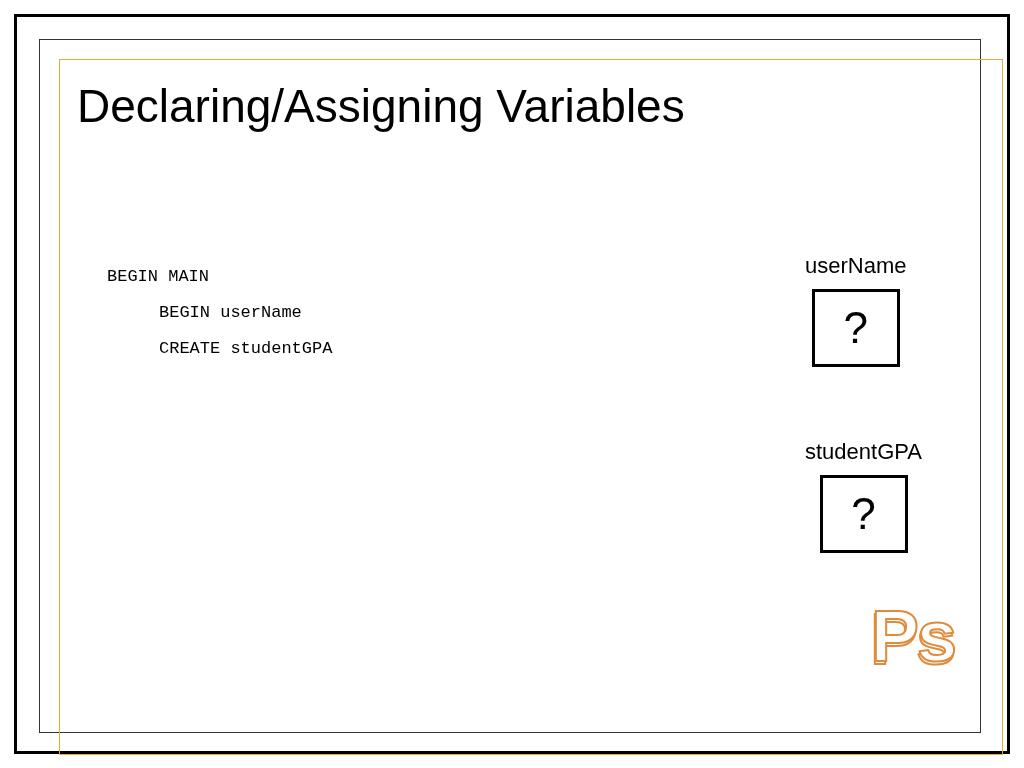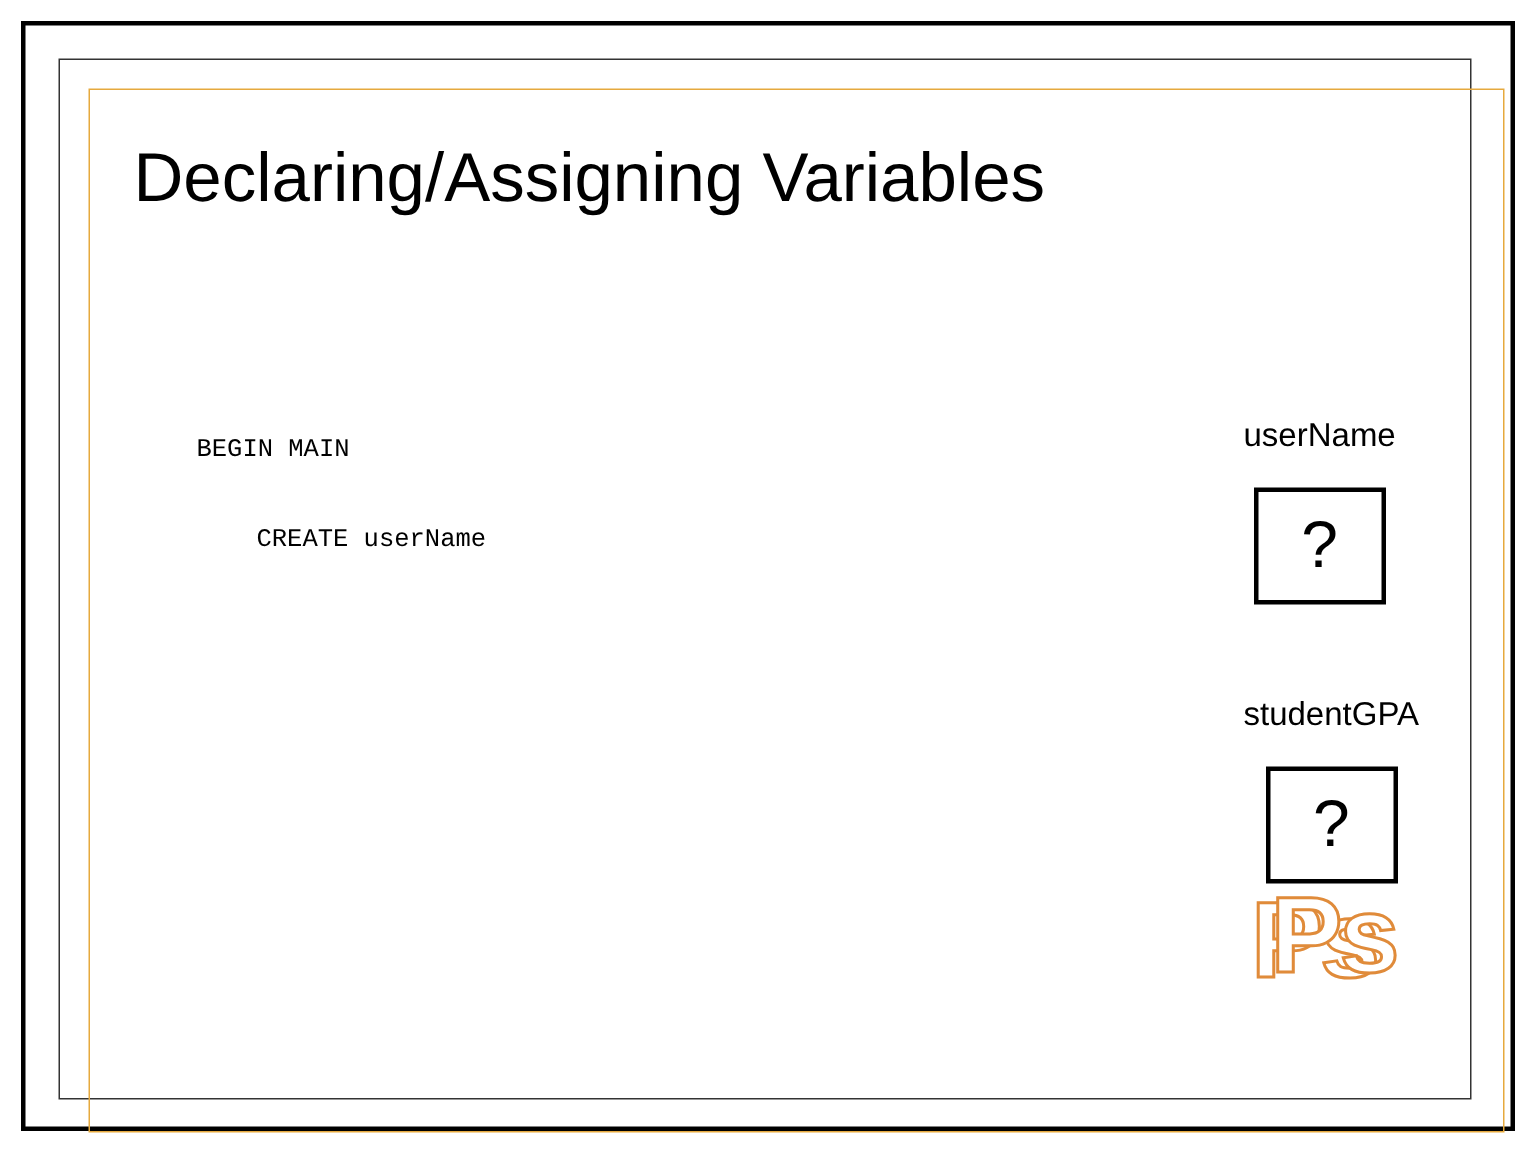--- a/index.html
+++ b/index.html
@@ -1,15 +1,15 @@
 <!DOCTYPE html>
 <html><head>
   <meta charset="utf-8">
   <style>
-    * { box-sizing: border-box; margin: 0; padding: 16px; }
+    * { box-sizing: border-box; margin: 0; padding: 4px; }
     html, body { width: 1024px; height: 768px; background: #fff; overflow: hidden; }
     .outer-frame {
       position: absolute;
       top: 14px; left: 14px;
       width: 996px; height: 740px;
       border: 3px solid #000;
       background: #fff;
     }
     .inner-black {
       position: absolute;
@@ -90,21 +90,22 @@
 <body>
 
 <div class="outer-frame">
   <div class="inner-black"></div>
   <div class="inner-gold"></div>
 
   <div class="title">Declaring/Assigning Variables</div>
 
   <div class="code-block">
     <div>BEGIN MAIN</div>
-    <span class="indent">CREATE userName</span>
+    <span class="indent">BEGIN userName</span>
+    <span class="indent">CREATE studentGPA</span>
     <div class="gap"></div>
   </div>
 
   <div class="var-box-group group1">
     <div class="var-label">userName</div>
     <div class="var-box">?</div>
   </div>
 
   <div class="var-box-group group2">
     <div class="var-label">studentGPA</div>

